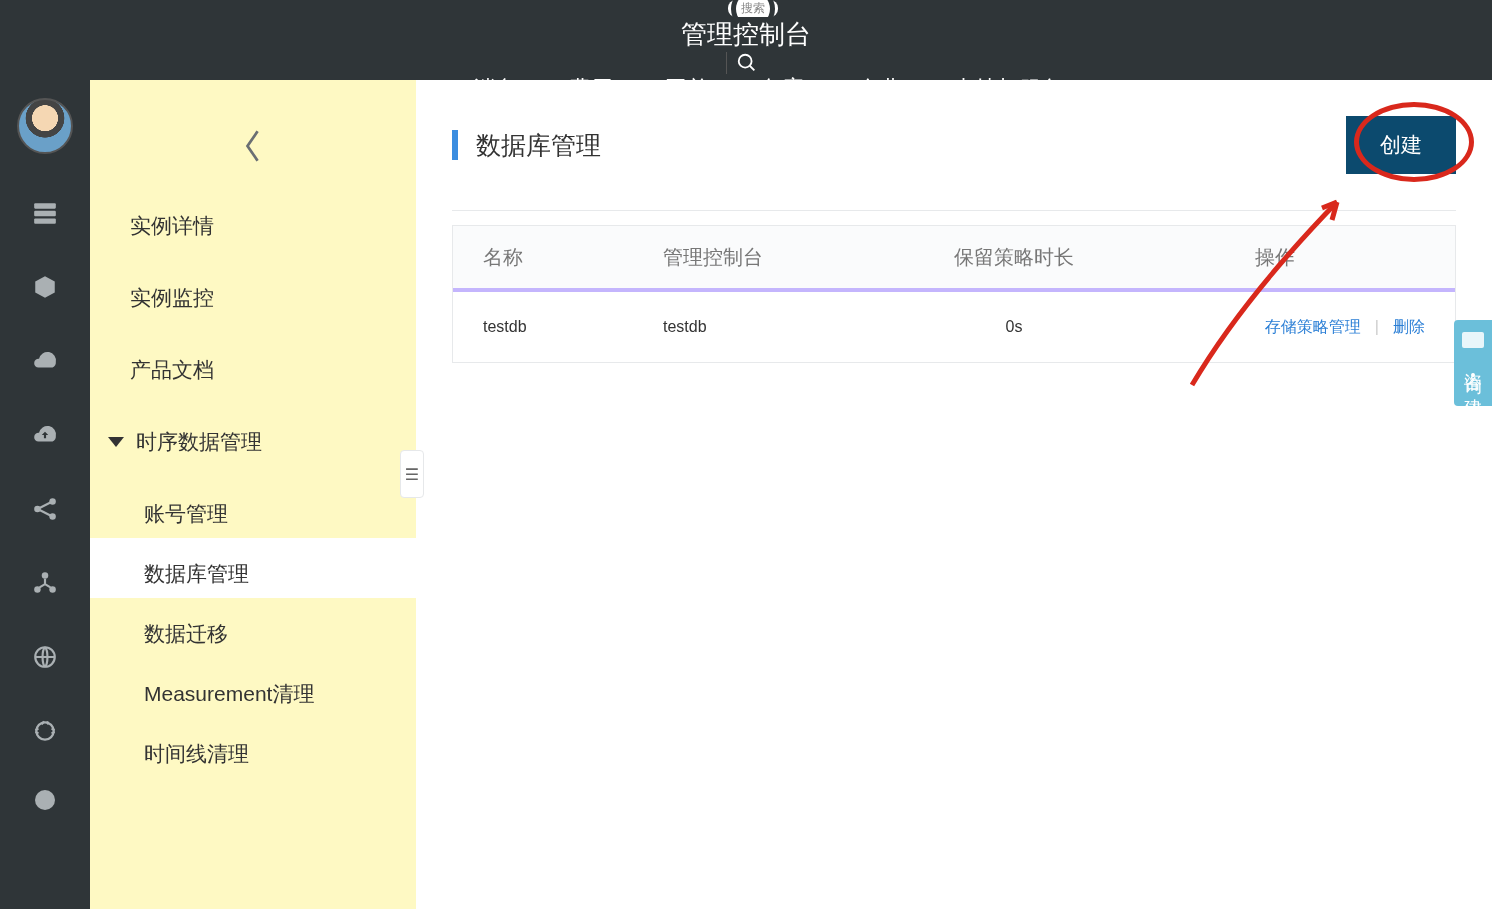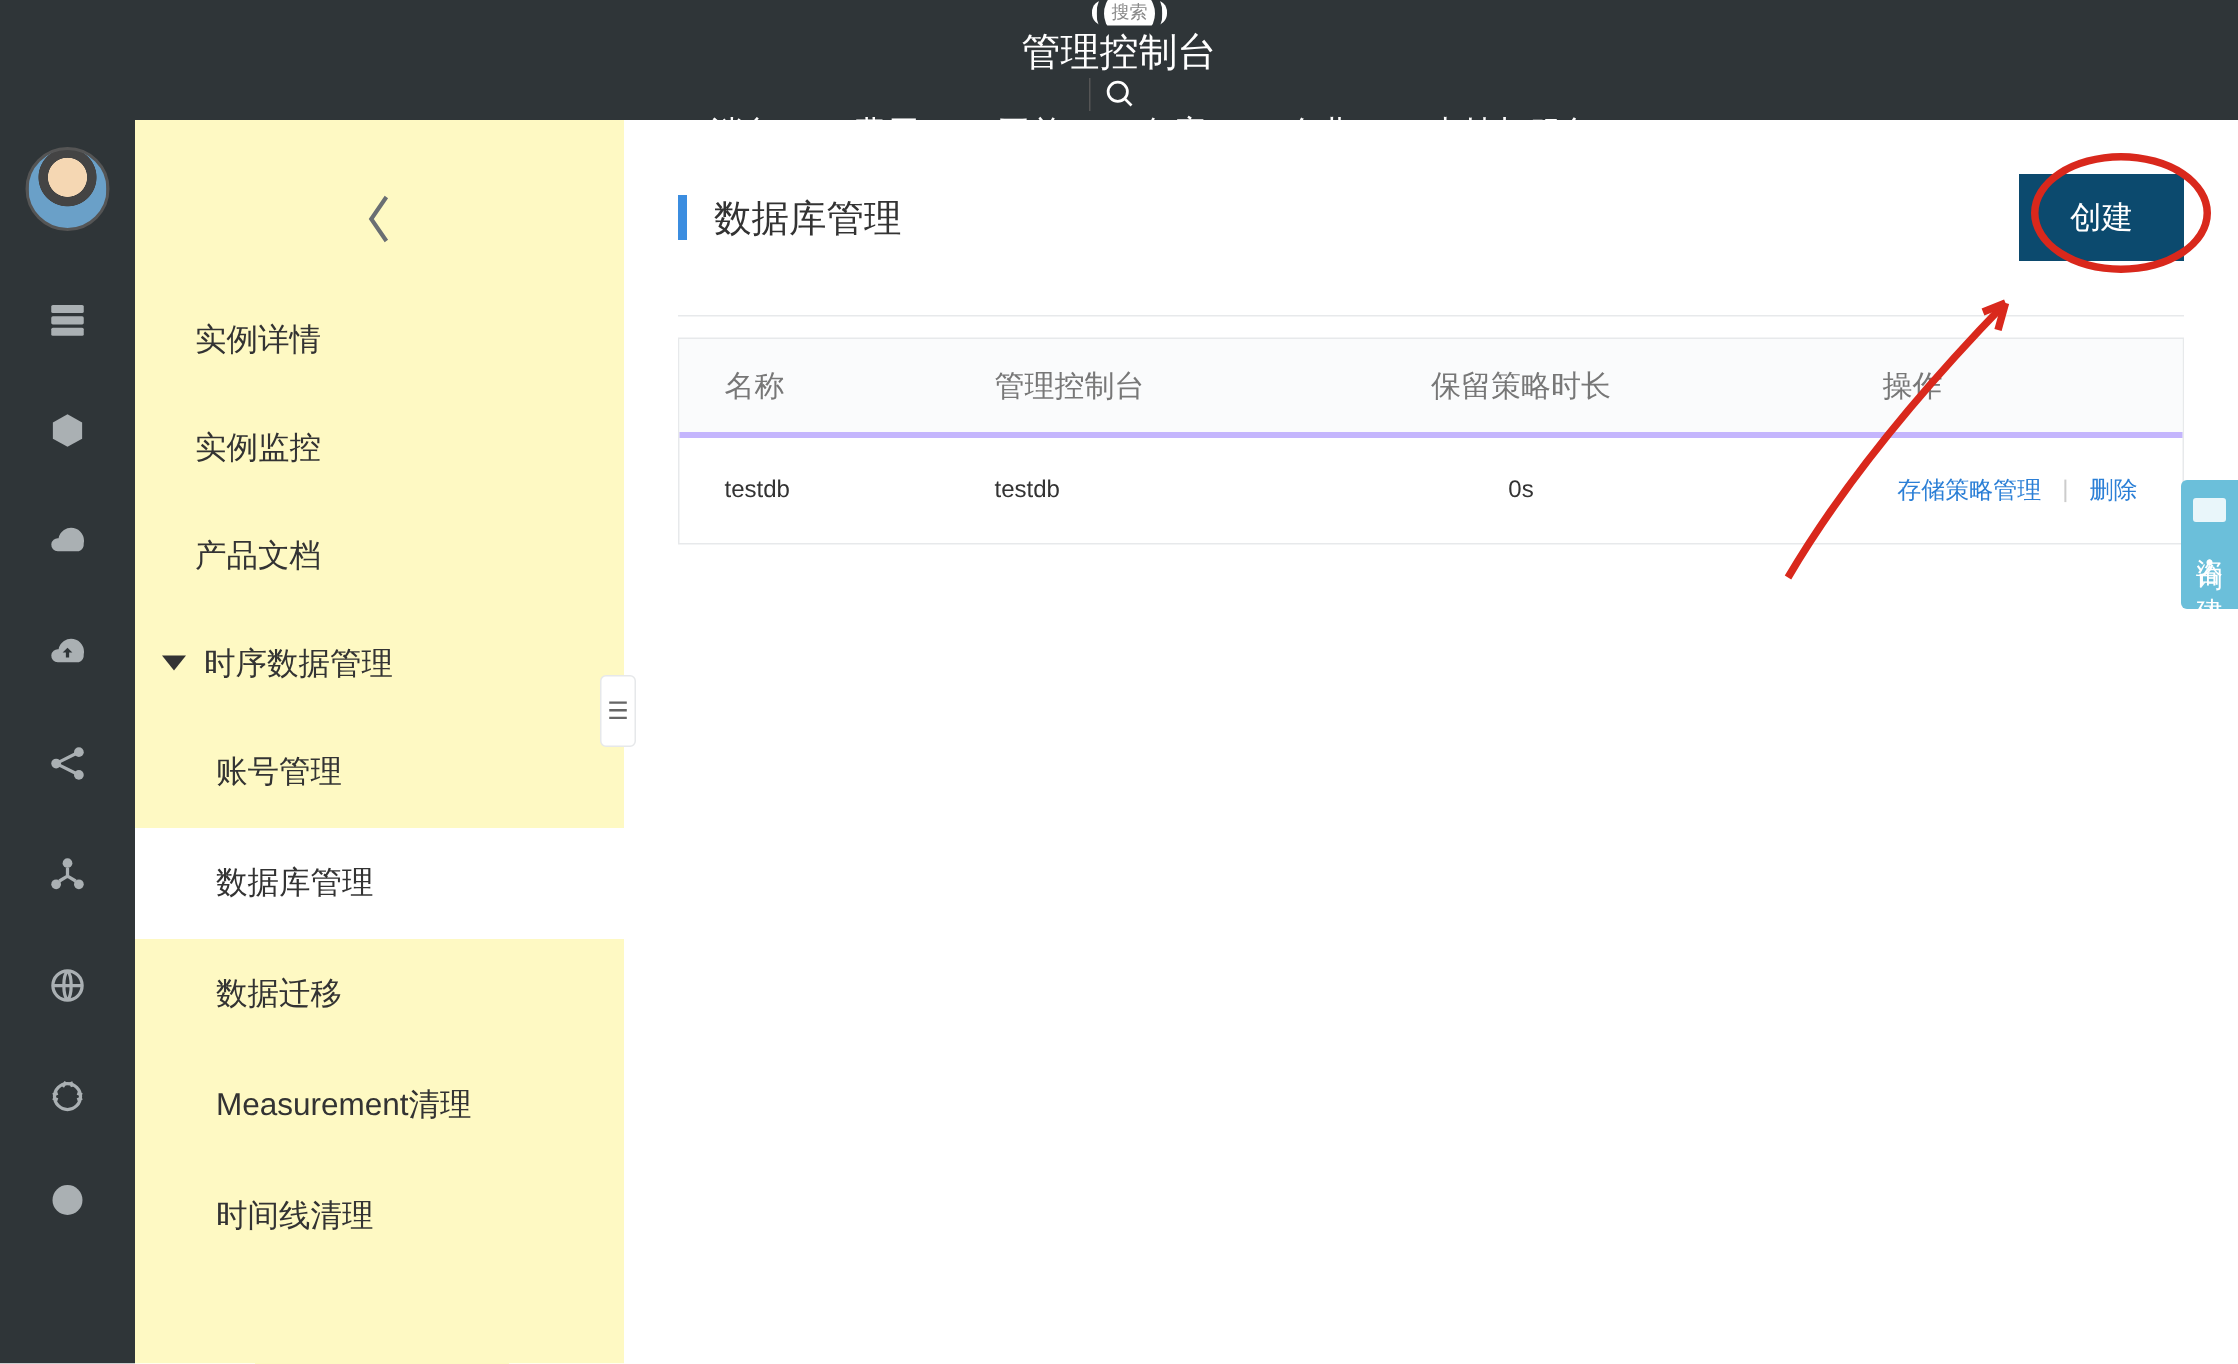--- a/index.html
+++ b/index.html
@@ -145,21 +145,21 @@
   color: #333;
   cursor: pointer;
 }
 .menu-item.expandable {
   display: flex;
   align-items: center;
   gap: 12px;
   padding-left: 18px;
 }
 .menu-sub {
-  padding: 22px 40px 24px 54px;
+  padding: 22px 40px 10px 54px;
   font-size: 21px;
   color: #333;
   cursor: pointer;
 }
 .menu-sub.active {
   background: #fff;
 }
 .triangle-down {
   width: 0; height: 0;
   border-left: 8px solid transparent;

